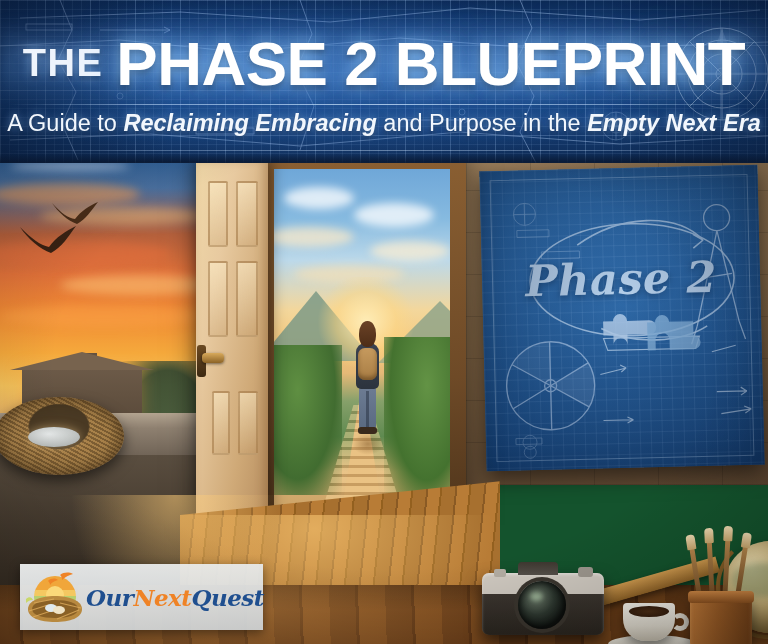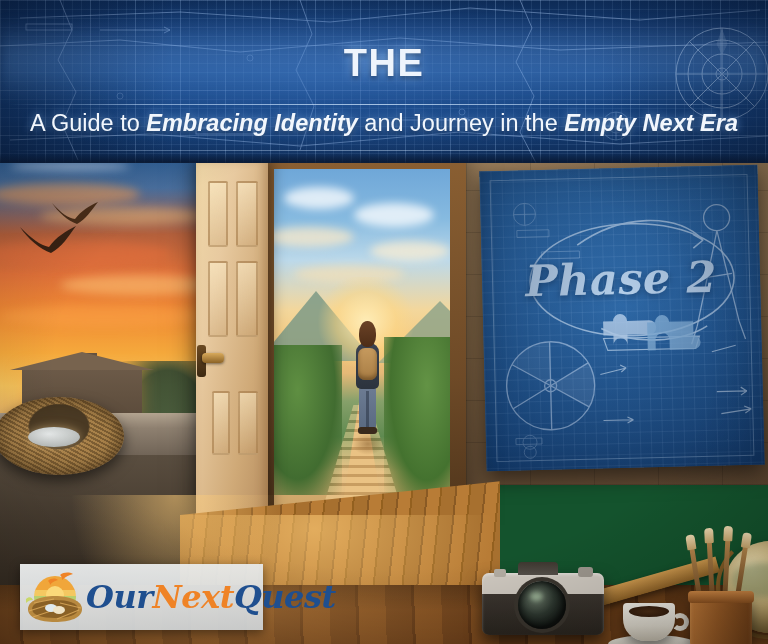--- a/index.html
+++ b/index.html
@@ -379,21 +379,21 @@
     position:absolute; left:20px; top:564px; width:243px; height:66px;
     background:linear-gradient(175deg, rgba(238,240,240,.94) 0%, rgba(222,226,228,.93) 55%, rgba(206,211,214,.92) 100%);
     box-shadow:0 3px 10px rgba(0,0,0,.45);
     display:flex; align-items:center;
     z-index:20;
   }
   .logo-mark{ position:relative; width:62px; height:56px; flex:0 0 62px; margin-left:4px; }
   .logo-words{ position:relative; flex:1; padding-right:6px; }
   .logo-name{
     font-family:"DejaVu Serif", serif; font-style:italic; font-weight:bold;
-    font-size:32px; line-height:1; white-space:nowrap; letter-spacing:-0.5px;
+    font-size:23px; line-height:1; white-space:nowrap; letter-spacing:-0.5px;
   }
   .lw-our{ color:#1f4f8f; }
   .lw-next{ color:#ef8326; }
   .lw-quest{ color:#1f4f8f; }
   .logo-tag{
     font-size:7.4px; color:#5d6064; letter-spacing:.45px; margin-top:4px;
     border-top:1px solid rgba(110,120,130,.45); padding-top:3px; white-space:nowrap;
     text-align:center;
   }
 </style>
@@ -438,24 +438,25 @@
     </svg>
 
     <div class="hdr-vignette"></div>
     <div class="hdr-dark-left"></div>
     <div class="title-glow"></div>
     <div class="rule top"></div>
     <div class="rule bot"></div>
 
     <div class="title-row">
       <span class="t-the">THE</span>
+      <span class="t-main">PHASE 2 BLUEPRINT</span>
     </div>
 
     <div class="subtitle">
-      <span class="reg">A Guide to </span><i>Embracing Identity</i><span class="reg"> and Journey in the </span><b>Empty Next Era</b>
+      <span class="reg">A Guide to </span><i>Reclaiming Embracing</i><span class="reg"> and Purpose in the </span><b>Empty Next Era</b>
     </div>
   </div>
 
   <div class="scene">
 
     <div class="wall-right"></div>
 
     <div class="board">
       <div class="board-grid"></div>
       <div class="board-border"></div>

